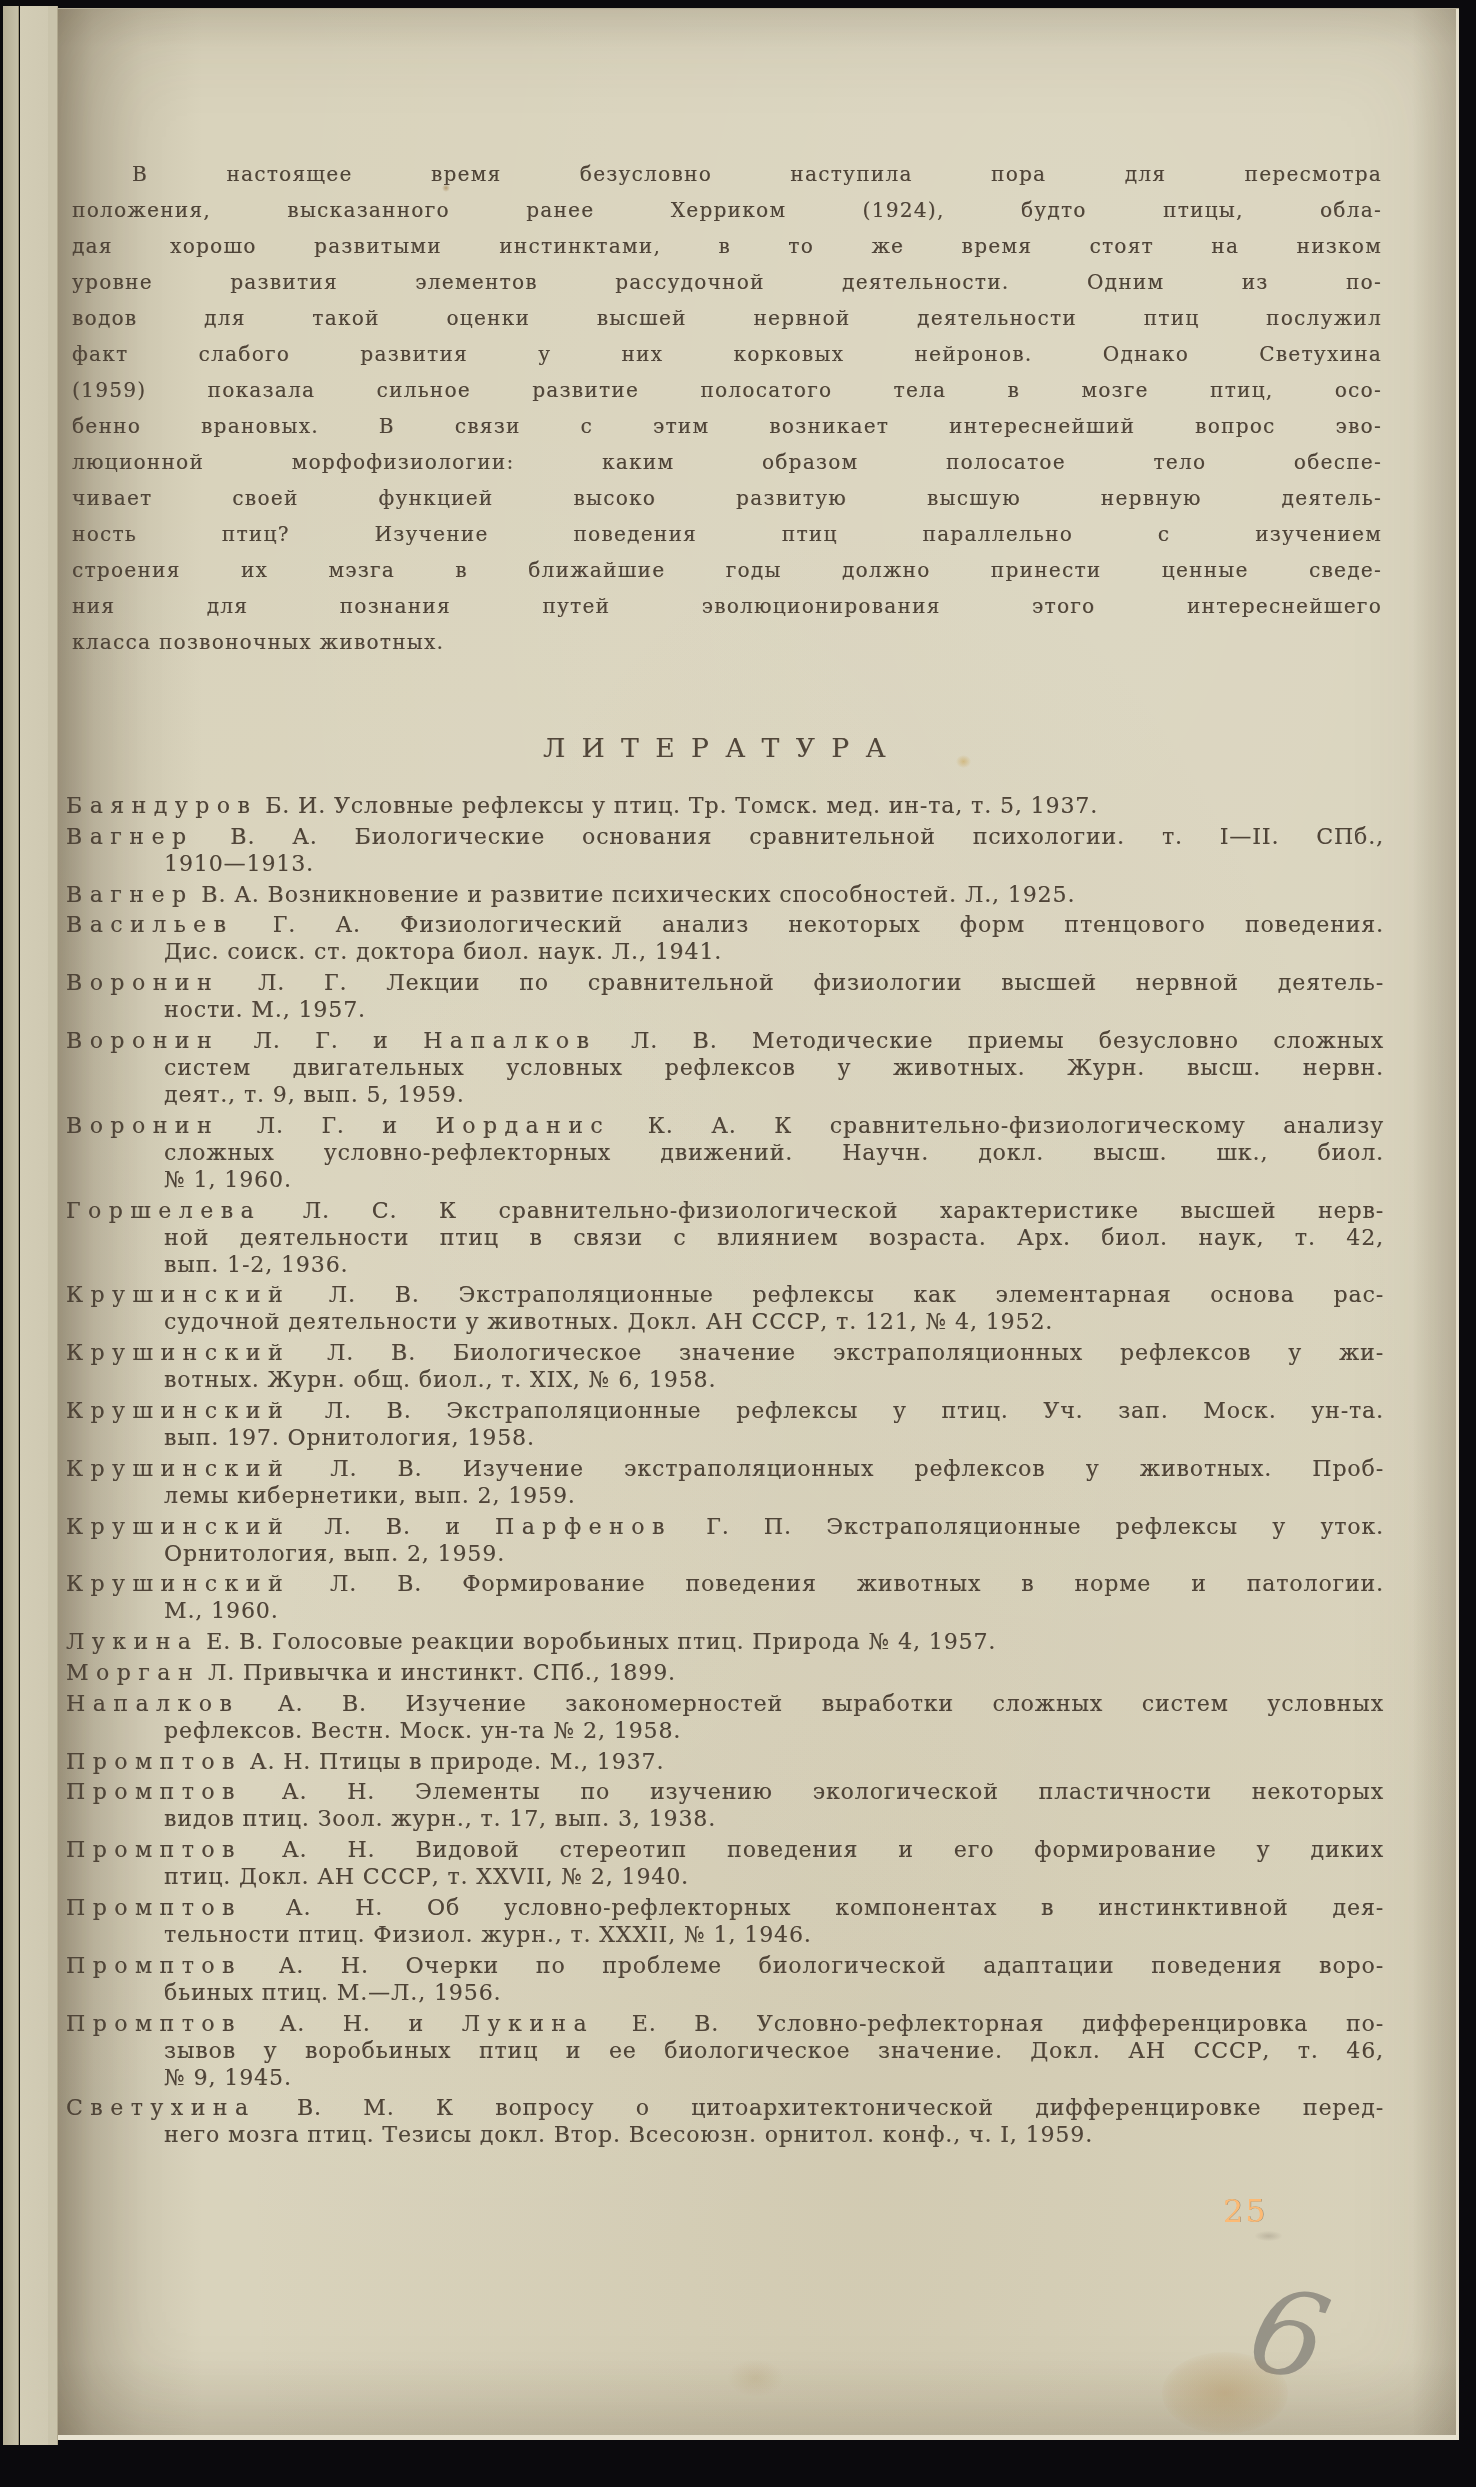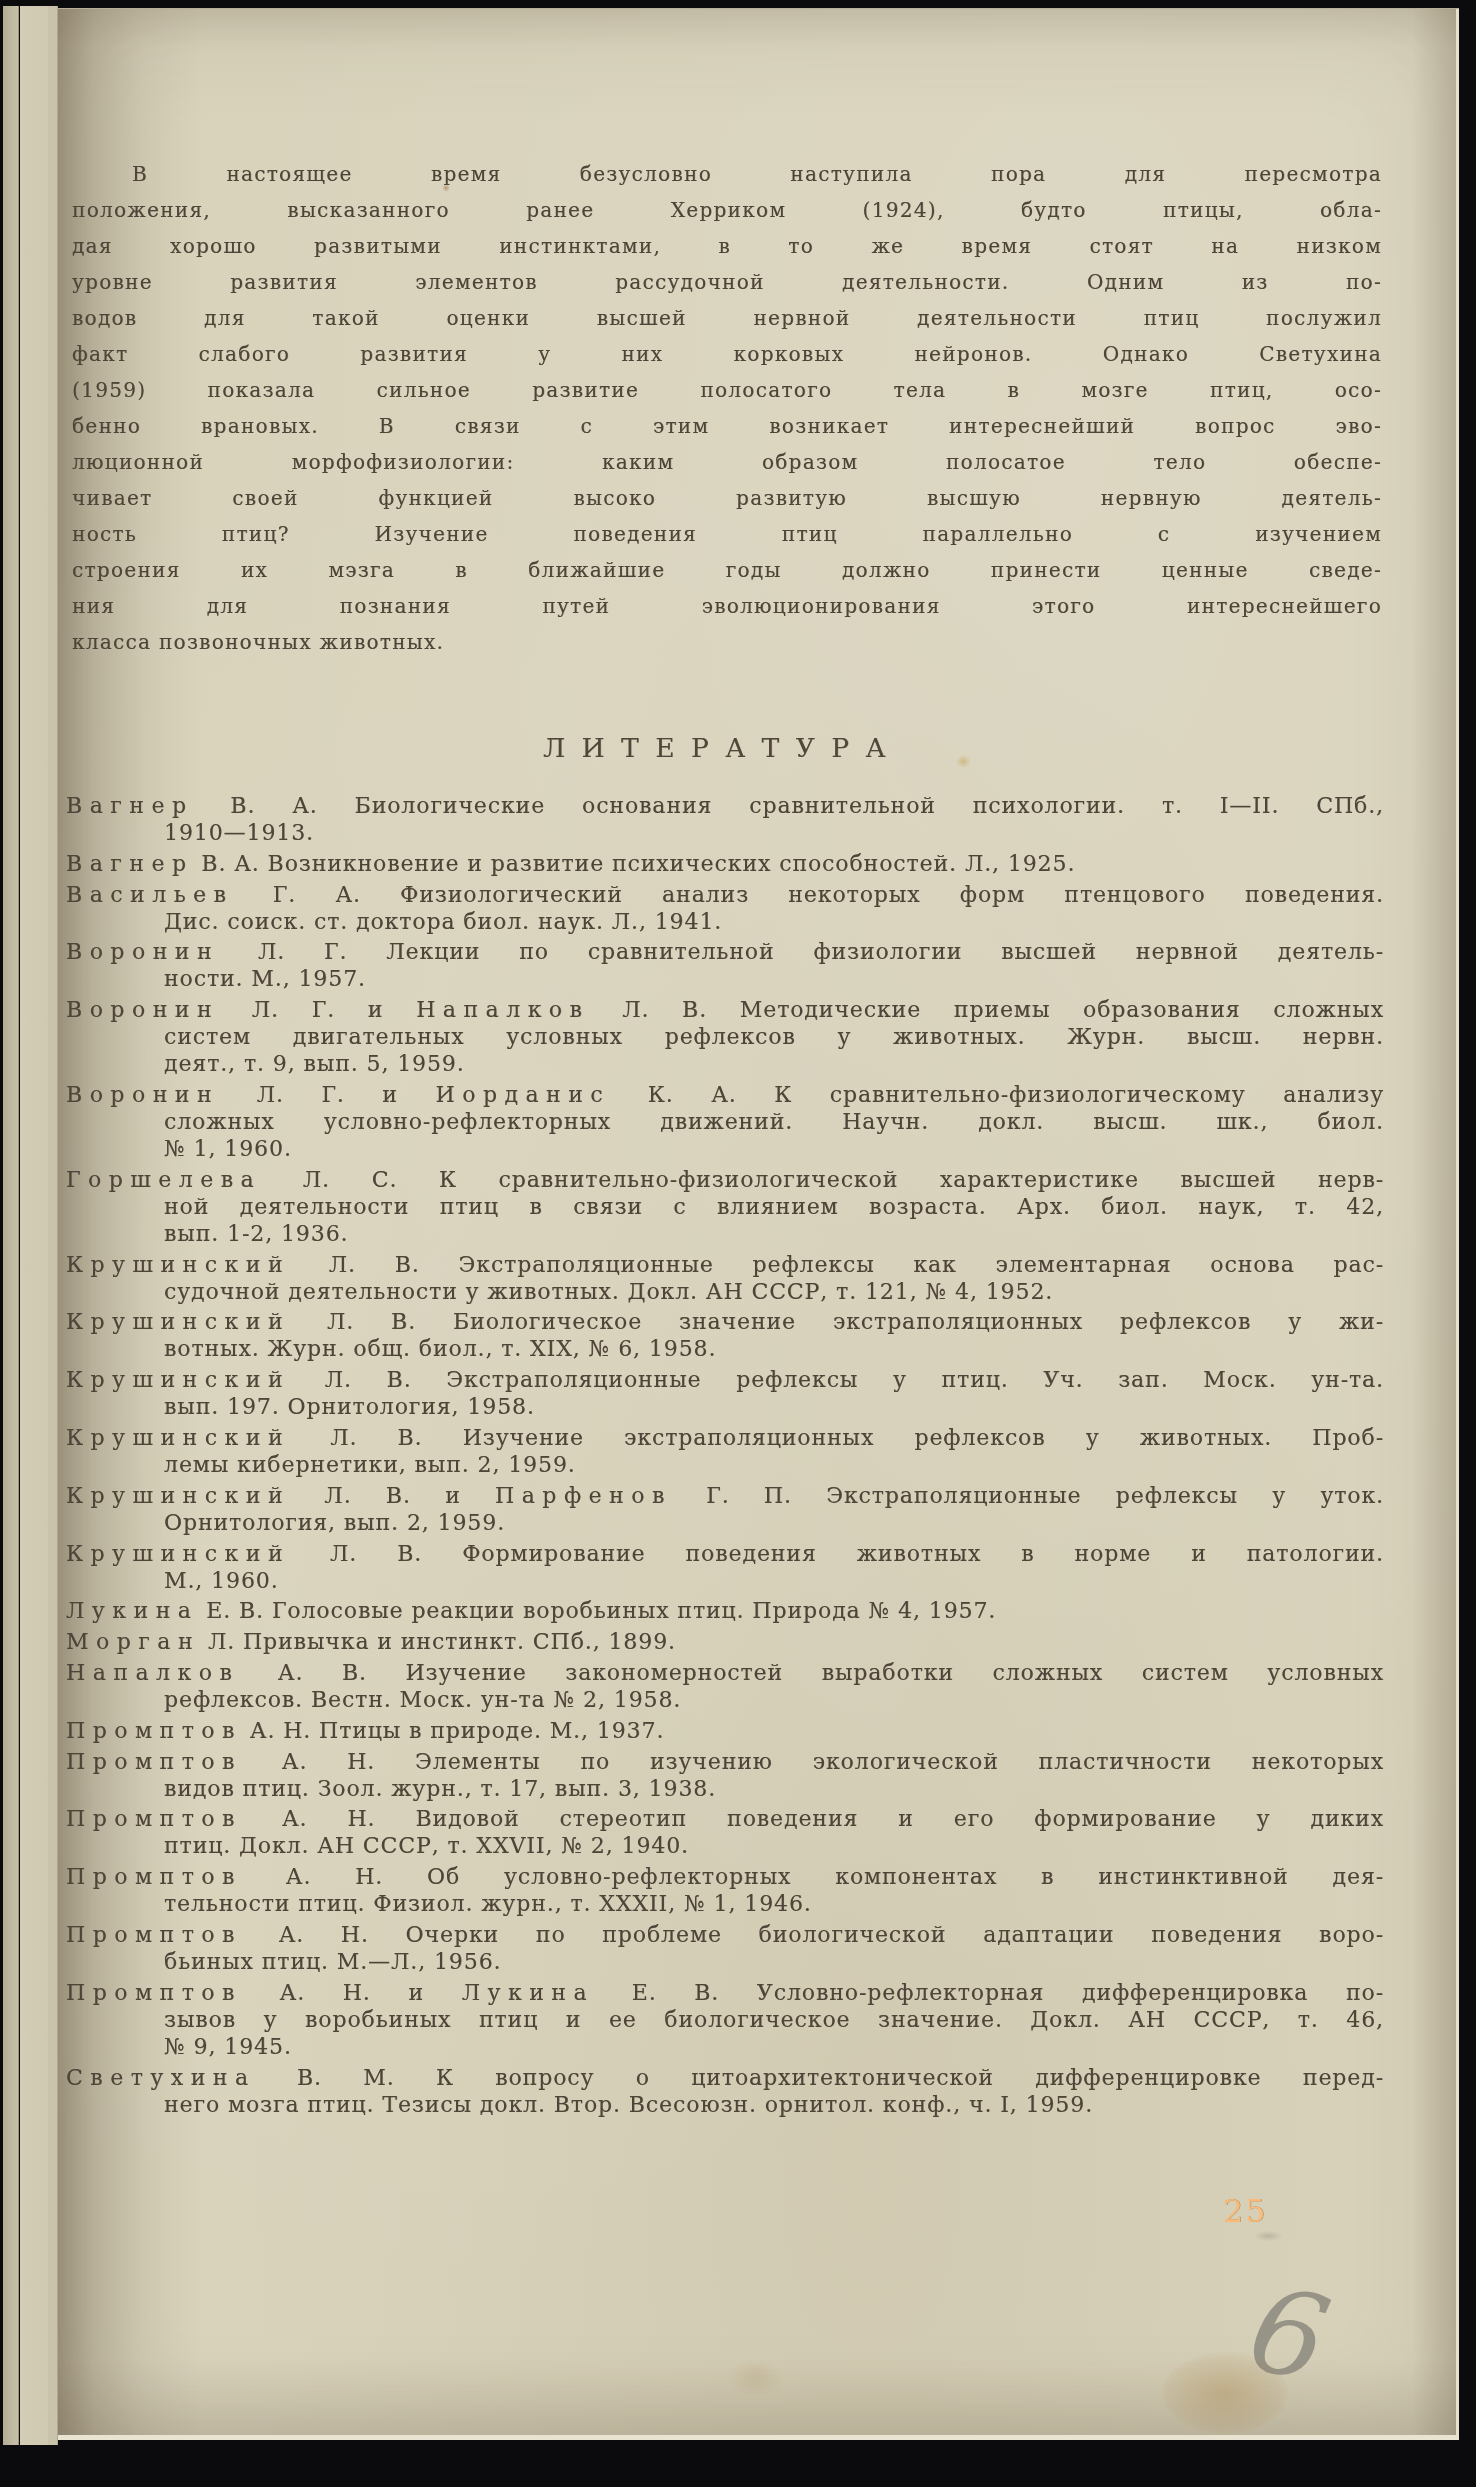--- a/index.html
+++ b/index.html
@@ -106,36 +106,39 @@
       <div class="p-line just">люционной морфофизиологии: каким образом полосатое тело обеспе-</div>
       <div class="p-line just">чивает своей функцией высоко развитую высшую нервную деятель-</div>
       <div class="p-line just">ность птиц? Изучение поведения птиц параллельно с изучением</div>
       <div class="p-line just">строения их мэзга в ближайшие годы должно принести ценные сведе-</div>
       <div class="p-line just">ния для познания путей эволюционирования этого интереснейшего</div>
       <div class="p-line">класса позвоночных животных.</div>
     </div>
   <div class="lit-heading">ЛИТЕРАТУРА</div>
   <div class="bibliography">
       <div class="bib-entry">
+        <div class="bib-line"><span class="spaced">Баяндуров</span><span> Б. И. Условные рефлексы у птиц. Тр. Томск. мед. ин-та, т. 5, 1937.</span></div>
+      </div>
+      <div class="bib-entry">
         <div class="bib-line just"><span class="spaced">Вагнер</span><span> В. А. Биологические основания сравнительной психологии. т. I—II. СПб.,</span></div>
         <div class="bib-line cont">1910—1913.</div>
       </div>
       <div class="bib-entry">
         <div class="bib-line"><span class="spaced">Вагнер</span><span> В. А. Возникновение и развитие психических способностей. Л., 1925.</span></div>
       </div>
       <div class="bib-entry">
         <div class="bib-line just"><span class="spaced">Васильев</span><span> Г. А. Физиологический анализ некоторых форм птенцового поведения.</span></div>
         <div class="bib-line cont">Дис. соиск. ст. доктора биол. наук. Л., 1941.</div>
       </div>
       <div class="bib-entry">
         <div class="bib-line just"><span class="spaced">Воронин</span><span> Л. Г. Лекции по сравнительной физиологии высшей нервной деятель-</span></div>
         <div class="bib-line cont">ности. М., 1957.</div>
       </div>
       <div class="bib-entry">
-        <div class="bib-line just"><span class="spaced">Воронин</span><span> Л. Г. и </span><span class="spaced">Напалков</span><span> Л. В. Методические приемы образования сложных</span></div>
+        <div class="bib-line just"><span class="spaced">Воронин</span><span> Л. Г. и </span><span class="spaced">Напалков</span><span> Л. В. Методические приемы безусловно сложных</span></div>
         <div class="bib-line cont just">систем двигательных условных рефлексов у животных. Журн. высш. нервн.</div>
         <div class="bib-line cont">деят., т. 9, вып. 5, 1959.</div>
       </div>
       <div class="bib-entry">
         <div class="bib-line just"><span class="spaced">Воронин</span><span> Л. Г. и </span><span class="spaced">Иорданис</span><span> К. А. К сравнительно-физиологическому анализу</span></div>
         <div class="bib-line cont just">сложных условно-рефлекторных движений. Научн. докл. высш. шк., биол.</div>
         <div class="bib-line cont">№ 1, 1960.</div>
       </div>
       <div class="bib-entry">
         <div class="bib-line just"><span class="spaced">Горшелева</span><span> Л. С. К сравнительно-физиологической характеристике высшей нерв-</span></div>

